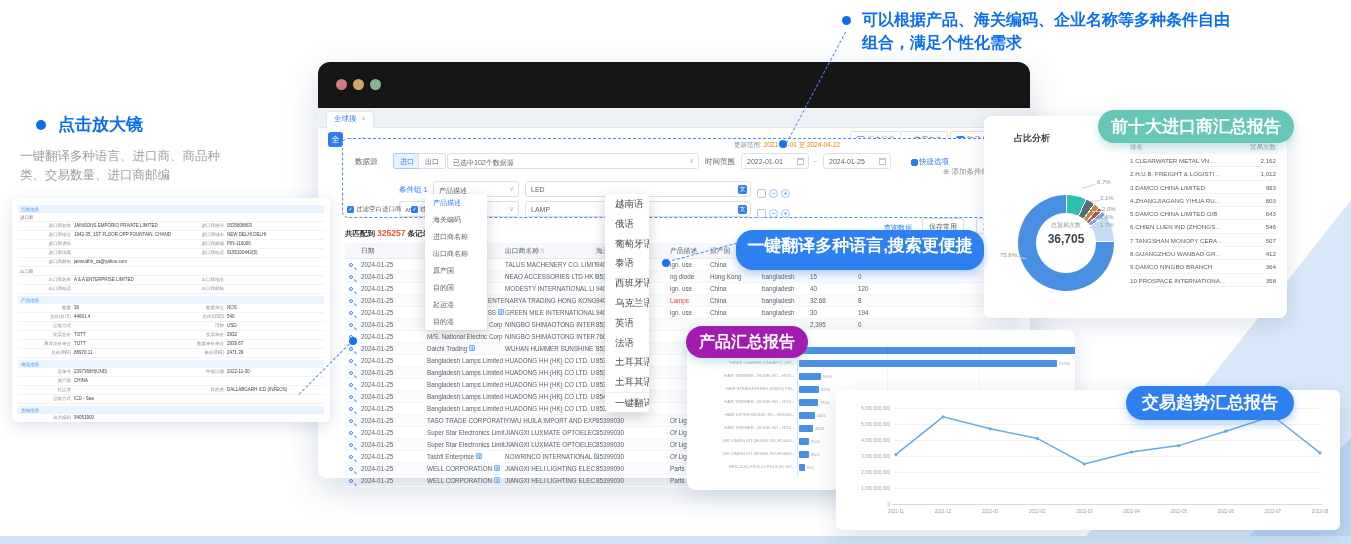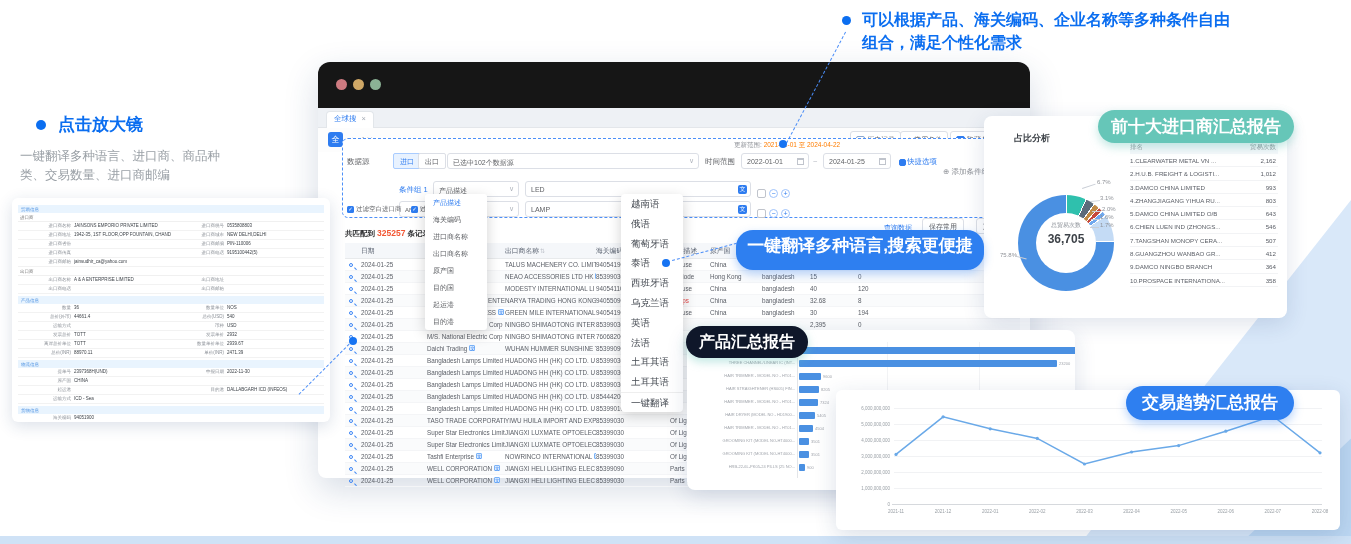--- a/index.html
+++ b/index.html
@@ -261,42 +261,42 @@
       </div>
       <div class="tool-btn" style="left:582px;">
         <span style="color:#f7a93e;">★</span> <span>常用条件</span>
       </div>
       <div class="tool-btn" style="left:632px;">
         <span class="sq-ic" style="margin:0 2px 0 0;background:#2e7cf0;border-color:#2e7cf0;"></span><span>隐藏条件</span>
       </div>
     </div>
 
     <div id="filterBox">
-      <span class="flabel" style="left:4px;top:18px;">数据源</span>
+      <span class="flabel" style="left:12px;top:18px;">数据源</span>
       <span class="seg active" style="left:50px;top:14px;">进口</span>
       <span class="seg" style="left:75px;top:14px;">出口</span>
       <div class="sel" style="left:104px;top:14px;width:252px;">
         <span>已选中102个数据源</span>
         <span class="chev">∨</span>
       </div>
       <span class="flabel" style="left:391px;top:2px;font-size:6.5px;color:#909399;">
         <span>更新范围:</span>
         <span style="color:#ff7d00;">2021-01-01 至 2024-04-22</span>
       </span>
       <span class="flabel" style="left:362px;top:18px;">时间范围</span>
       <div class="sel" style="left:398px;top:14px;width:68px;">
         <span>2022-01-01</span>
         <span class="cal" style="position:absolute;right:4px;top:4px;"></span>
       </div>
       <span class="flabel" style="left:470px;top:18px;color:#b0b5bd;">~</span>
       <div class="sel" style="left:480px;top:14px;width:68px;">
         <span>2024-01-25</span>
         <span class="cal" style="position:absolute;right:4px;top:4px;"></span>
       </div>
-      <span class="flabel" style="left:556px;top:18px;color:#2e7cf0;text-align:right;">
+      <span class="flabel" style="left:568px;top:18px;color:#2e7cf0;text-align:right;">
         <span class="sq-ic" style="background:#2e7cf0;border-color:#2e7cf0;width:7px;height:7px;margin:0 1px 0 0;"></span><span>快捷选项</span>
       </span>
       <span class="flabel" style="left:56px;top:46px;color:#2e7cf0;">条件组 1</span>
       <div class="sel" style="left:90px;top:42px;width:86px;">
         <span>产品描述</span>
         <span class="chev">∨</span>
       </div>
       <div class="sel" style="left:182px;top:42px;width:226px;">
         <span>LED</span>
         <span class="trans-ic" style="position:absolute;right:3px;top:2.5px;">文</span>
@@ -602,41 +602,41 @@
         <div class="dd-item active">产品描述</div>
         <div class="dd-item">海关编码</div>
         <div class="dd-item">进口商名称</div>
         <div class="dd-item">出口商名称</div>
         <div class="dd-item">原产国</div>
         <div class="dd-item">目的国</div>
         <div class="dd-item">起运港</div>
         <div class="dd-item">目的港</div>
       </div>
 
-    <div class="dd" id="langDropdown" style="left:303px;top:132px;width:62px;height:218px;border-radius:4px;">
+    <div class="dd" id="langDropdown" style="left:287px;top:132px;width:44px;height:218px;border-radius:4px;">
         <div class="ldd-item">越南语</div>
         <div class="ldd-item">俄语</div>
         <div class="ldd-item">葡萄牙语</div>
         <div class="ldd-item">泰语</div>
         <div class="ldd-item">西班牙语</div>
         <div class="ldd-item">乌克兰语</div>
         <div class="ldd-item">英语</div>
         <div class="ldd-item">法语</div>
         <div class="ldd-item">土耳其语</div>
         <div class="ldd-item">土耳其语</div>
         <div class="ldd-item sep">一键翻译</div>
       </div>
   </div>
 
   <div class="dash-line" style="left:672px;top:260px;width:67px;transform:rotate(-15deg);"></div>
   <div class="dot" style="left:662px;top:259px;"></div>
 
   <div class="pill" style="left:736px;top:230px;width:248px;height:40px;line-height:32px;border-radius:17px;background:#2e7ff0;font-size:17px;box-shadow:0 4px 10px rgba(46,127,240,.35);">一键翻译多种语言,搜索更便捷</div>
   <div class="pill" style="left:1098px;top:110px;width:196px;height:33px;line-height:33px;border-radius:17px;background:#66c6b8;font-size:17px;box-shadow:0 4px 10px rgba(102,198,184,.4);">前十大进口商汇总报告</div>
-  <div class="pill" style="left:686px;top:326px;width:122px;height:32px;line-height:32px;border-radius:16px;background:#0f172a;font-size:16px;box-shadow:0 4px 10px rgba(102,198,184,.4);">产品汇总报告</div>
+  <div class="pill" style="left:686px;top:326px;width:122px;height:32px;line-height:32px;border-radius:16px;background:#a21caf;font-size:16px;box-shadow:0 4px 10px rgba(102,198,184,.4);">产品汇总报告</div>
   <div class="pill" style="left:1126px;top:386px;width:168px;height:34px;line-height:34px;border-radius:17px;background:#2e7ff0;font-size:17px;box-shadow:0 4px 10px rgba(46,127,240,.35);">交易趋势汇总报告</div>
 
   <div class="abs" id="sharePanel">
     <div class="abs" style="left:30px;top:16px;font-size:9px;font-weight:bold;color:#3d4248;">占比分析</div>
     <div class="abs" id="donut" style="left: 34px; top: 79px; width: 96px; height: 96px; border-radius: 50%; background: conic-gradient(rgb(255, 255, 255) 0%, rgb(255, 255, 255) 0.4%, rgb(47, 192, 173) 0.4%, rgb(47, 192, 173) 6.7%, rgb(255, 255, 255) 6.7%, rgb(255, 255, 255) 7.1%, rgb(92, 107, 122) 7.1%, rgb(92, 107, 122) 9.8%, rgb(255, 255, 255) 9.8%, rgb(255, 255, 255) 10.2%, rgb(192, 138, 69) 10.2%, rgb(192, 138, 69) 11.8%, rgb(255, 255, 255) 11.8%, rgb(255, 255, 255) 12.2%, rgb(196, 74, 60) 12.2%, rgb(196, 74, 60) 13.4%, rgb(255, 255, 255) 13.4%, rgb(255, 255, 255) 13.8%, rgb(111, 168, 238) 13.8%, rgb(111, 168, 238) 15.1%, rgb(255, 255, 255) 15.1%, rgb(255, 255, 255) 15.5%, rgb(196, 219, 245) 15.5%, rgb(196, 219, 245) 24.2%, rgb(255, 255, 255) 24.2%, rgb(255, 255, 255) 24.6%, rgb(74, 144, 226) 24.6%, rgb(74, 144, 226) 100%);"></div>
     <div class="abs" style="left:52px;top:97px;width:60px;height:60px;border-radius:50%;background:#fff;"></div>
     <div class="abs" style="left:34px;top:105px;width:96px;text-align:center;">
       <div style="font-size:6px;color:#8a8f96;">总贸易次数</div>
       <div style="font-size:12px;color:#3d4248;font-weight:bold;margin-top:2px;">36,705</div>
     </div>

